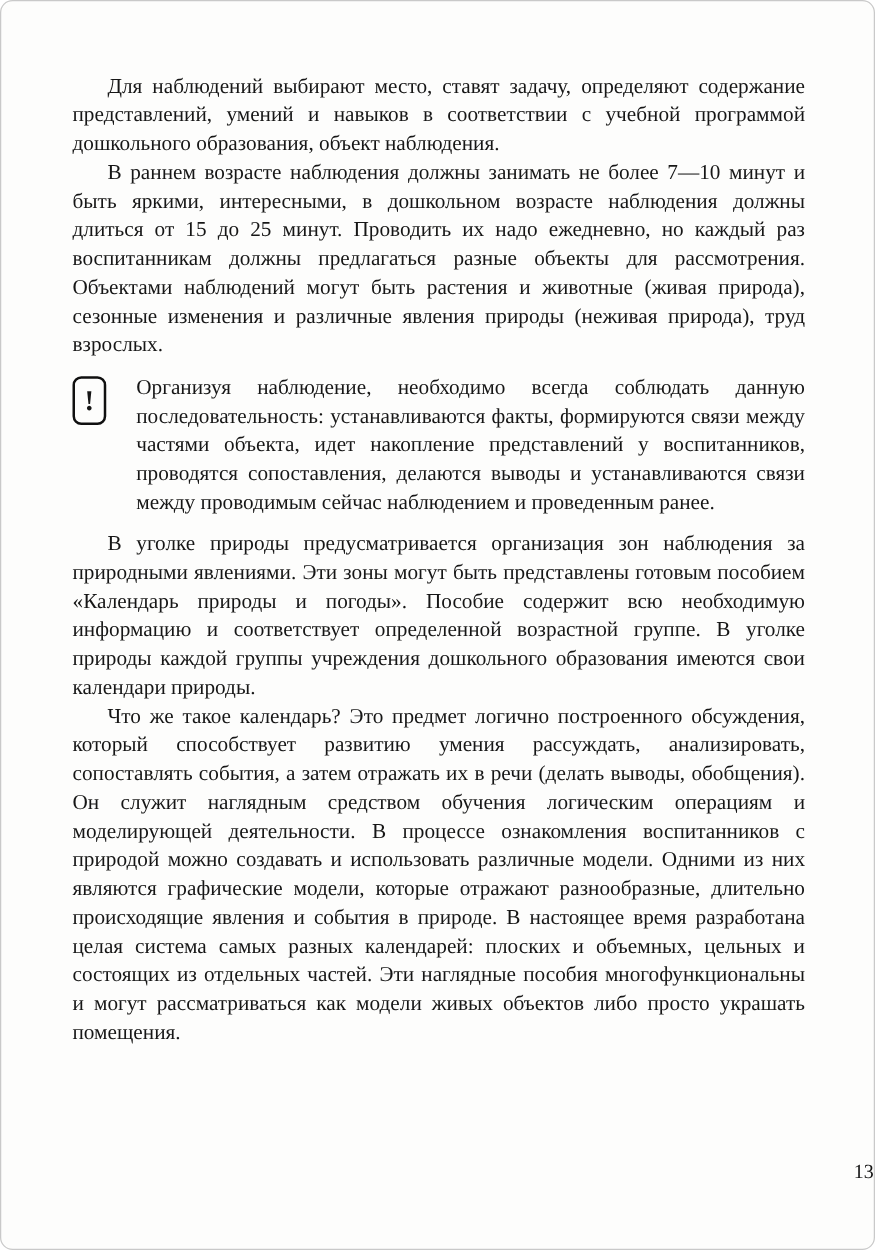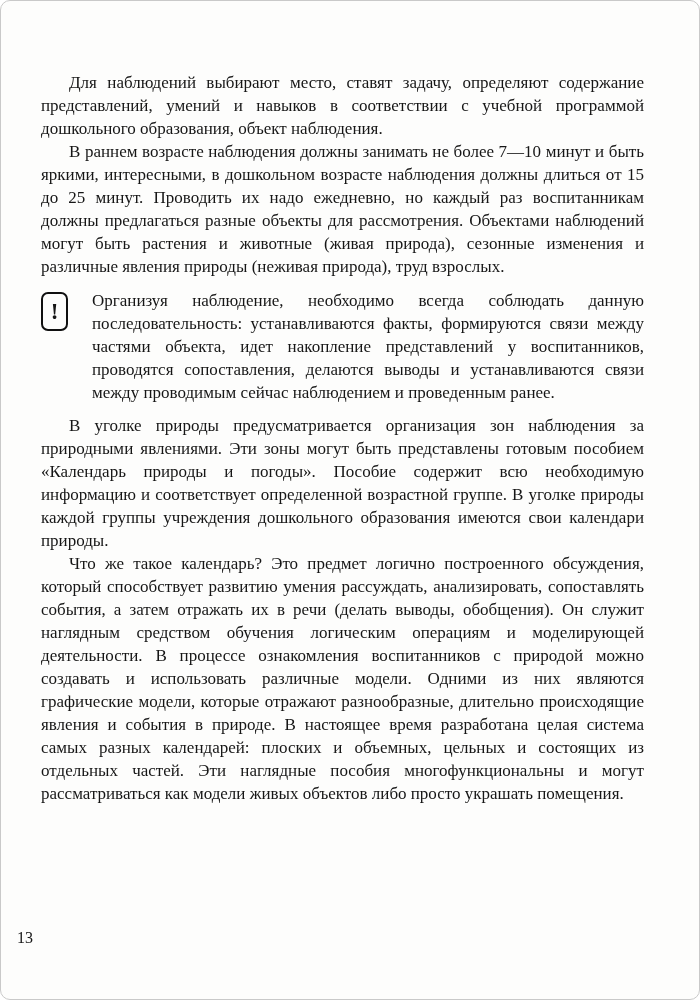--- a/index.html
+++ b/index.html
@@ -13,25 +13,24 @@
     height: 1000px;
     box-sizing: border-box;
     background: #fdfdfc;
     border: 1px solid #c9c9c9;
     border-radius: 10px;
     font-family: "Liberation Serif", serif;
     color: #161616;
     overflow: hidden;
   }
   .content {
-    padding: 56px 55px 0 40px;
+    padding: 56px 55px 0 57px;
     font-size: 17px;
     line-height: 23px;
     text-align: justify;
-    margin-top: 14px;
   }
   .para {
     margin: 0;
     text-indent: 28px;
   }
   .note {
     display: flex;
     align-items: flex-start;
     margin: 11px 0 10px 0;
   }
@@ -51,24 +50,23 @@
     line-height: 1;
   }
   .note-text {
     margin: 0 0 0 24px;
   }
   .page-number {
     position: absolute;
     left: 0;
     right: 0;
     bottom: 52px;
-    text-align: left;
+    text-align: right;
     font-size: 16px;
     color: #161616;
-    margin-left: 16px;
   }
 </style>
 </head>
 <body>
 
 <div class="page">
   <div class="content">
 
     <p class="para">Для наблюдений выбирают место, ставят задачу, определяют содержание представлений, умений и навыков в соответствии с учебной программой дошкольного образования, объект наблюдения.</p>
 

